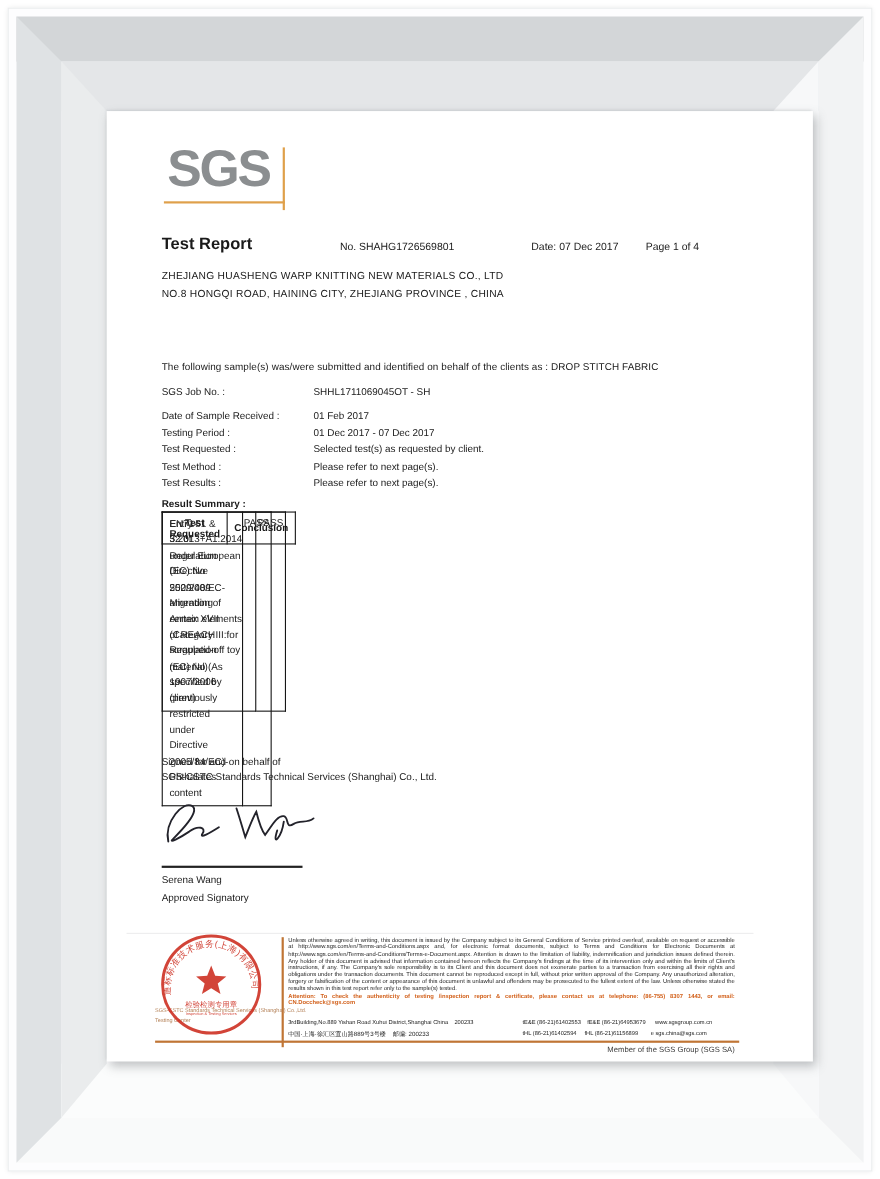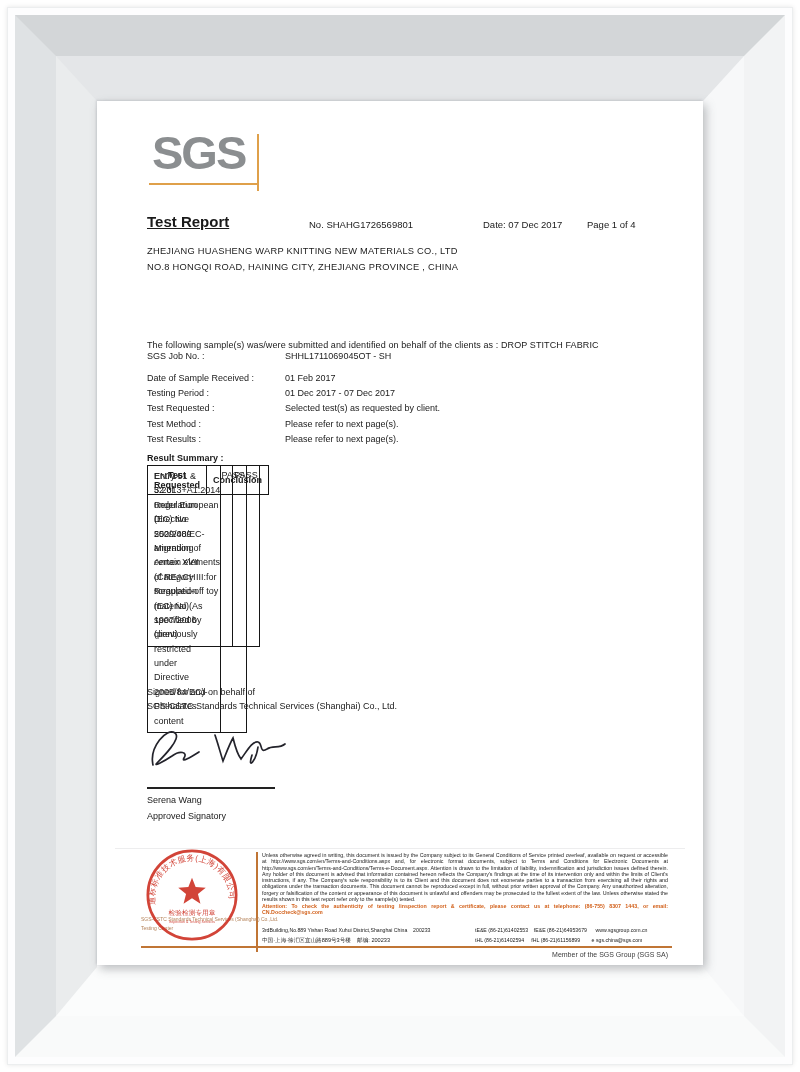--- a/index.html
+++ b/index.html
@@ -12,35 +12,35 @@
              border-top-color:#d3d6d8;border-left-color:#dfe2e4;
              border-right-color:#f2f3f4;border-bottom-color:#f9fafa;
              box-shadow:0 0 0 1px #c8cccе, inset 0 0 0 1px #e6e8ea;}
   .frame-mat{position:absolute;left:56px;top:56px;right:56px;bottom:56px;
              border-style:solid;border-top-width:45px;border-left-width:41px;
              border-right-width:41px;border-bottom-width:49px;
              border-top-color:#e4e6e8;border-left-color:#eaeced;
              border-right-color:#f7f8f9;border-bottom-color:#fbfcfc;}
   
   .document{position:absolute;left:97px;top:101px;width:606px;height:864px;background:#ffffff;
-            box-shadow:3px 4px 9px rgba(110,115,120,0.45),-1px -1px 2px rgba(140,145,150,0.25);}
+            box-shadow:3px 4px 9px rgba(110,115,120,0.45),-1px -1px 2px rgba(140,145,150,0.25);padding-left:36px;}
   .document *{position:absolute;}
   
   .logo-text{left:55px;top:28px;font-size:47px;font-weight:bold;color:#8b8e90;letter-spacing:-2px;line-height:1;}
   .crop-h{left:52px;top:82px;width:110px;height:2px;background:#dfa04a;}
   .crop-v{left:160px;top:33px;width:2px;height:57px;background:#dfa04a;}
   
-  .hdr-title{left:50px;top:112px;font-size:15px;font-weight:bold;text-decoration:underline;}
+  .hdr-title{left:50px;top:112px;font-size:15px;font-weight:bold;}
   .hdr-no{left:212px;top:118px;font-size:9.5px;}
   .hdr-date{left:386px;top:118px;font-size:9.5px;}
   .hdr-page{left:490px;top:118px;font-size:9.5px;}
   
   .client-name{left:50px;top:145px;font-size:9.3px;letter-spacing:.25px;}
   .client-addr{left:50px;top:161px;font-size:9.3px;letter-spacing:.25px;}
-  .intro{left:50px;top:227px;font-size:9px;letter-spacing:.1px;margin-top:12px;}
+  .intro{left:50px;top:227px;font-size:9px;letter-spacing:.1px;}
   
   .frow{left:0;width:100%;font-size:9px;}
   .frow .lab{position:absolute;left:50px;top:0;}
   .frow .val{position:absolute;left:188px;top:0;}
   .f0{top:250px;}.f1{top:272px;}.f2{top:287px;}.f3{top:302px;}.f4{top:318px;}.f5{top:333px;}
   .summary-h{left:50px;top:352px;font-size:9px;font-weight:bold;}
   
   .results-table{left:50px;top:364px;width:509px;border-collapse:collapse;table-layout:fixed;font-size:9px;position:absolute;}
   .results-table th,.results-table td{border:1.6px solid #161616;position:static;}
   .results-table th{padding:4px 6px;height:14px;}

